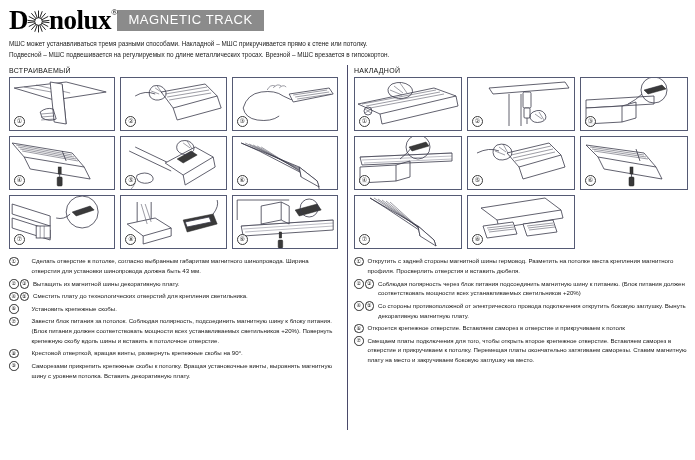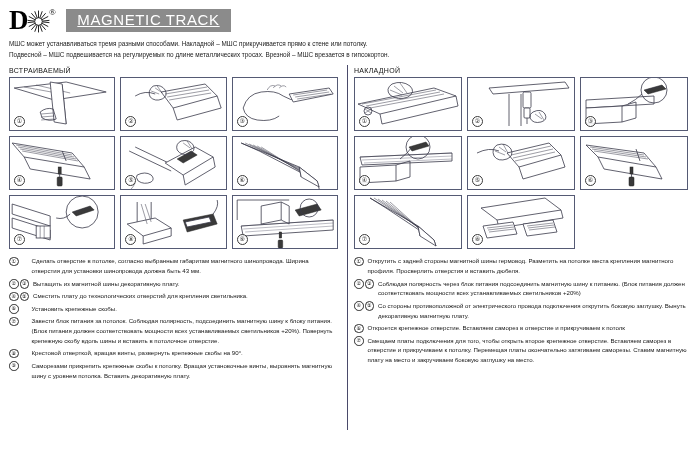--- a/index.html
+++ b/index.html
@@ -45,29 +45,27 @@
   }
   #logo-reg {
     font-size: 9px;
     vertical-align: super;
     font-weight: normal;
     position: relative;
     top: -8px;
     left: 0px;
   }
   #banner {
-    margin-left: 11px;
     background: #8b8b8b;
     color: #ffffff;
-    font-size: 15px;
+    font-size: 13px;
     letter-spacing: 0.6px;
     padding: 3px 11px 4px 11px;
     line-height: 1.12;
     white-space: nowrap;
-    text-decoration: underline;
   }
 
   
   #intro {
     padding: 6px 9px 0 9px;
     font-size: 6.4px;
     line-height: 1.75;
     color: #1b1b1b;
   }
   #intro p { margin: 0; }
@@ -197,20 +195,21 @@
             <line x1="20" y1="20" x2="1" y2="22"></line>
           <line x1="20" y1="20" x2="1" y2="18"></line>
             <line x1="20" y1="20" x2="3.1" y2="11.2"></line>
           <line x1="20" y1="20" x2="7.6" y2="5.6"></line>
             <line x1="20" y1="20" x2="13.5" y2="2.2"></line>
         </g>
         <circle cx="20" cy="20" r="6.6" fill="#fff" stroke="#111" stroke-width="1.4"></circle>
         <circle cx="20" cy="20" r="3.3" fill="#fff"></circle>
       </svg>
     </span>
+    <span class="logo-letter">nolux</span>
     <span id="logo-reg">®</span>
   </div>
   <div id="banner">MAGNETIC TRACK</div>
 </div>
 
 <div id="intro">
   <p>МШС может устанавливаться тремя разными способами. Накладной – МШС прикручивается прямо к стене или потолку.</p>
   <p>Подвесной – МШС подвешивается на регулируемых по длине металлических тросах. Врезной – МШС врезается в гипсокортон.</p>
 </div>
 

